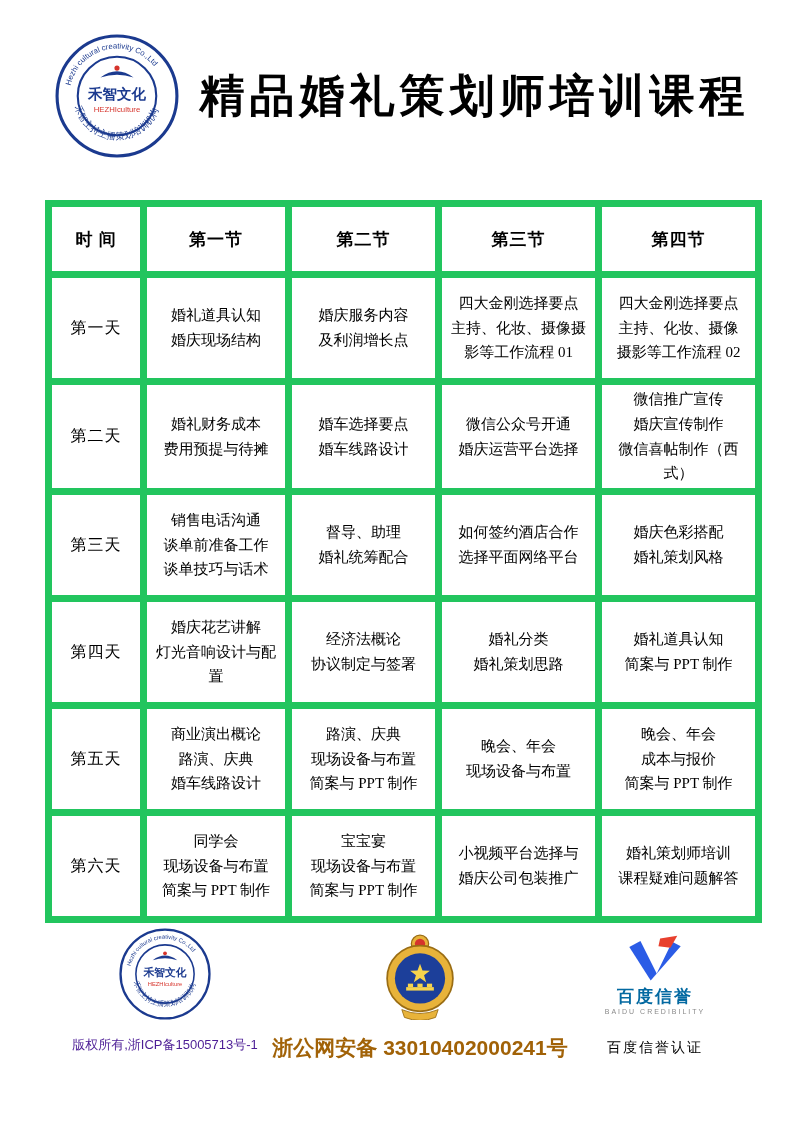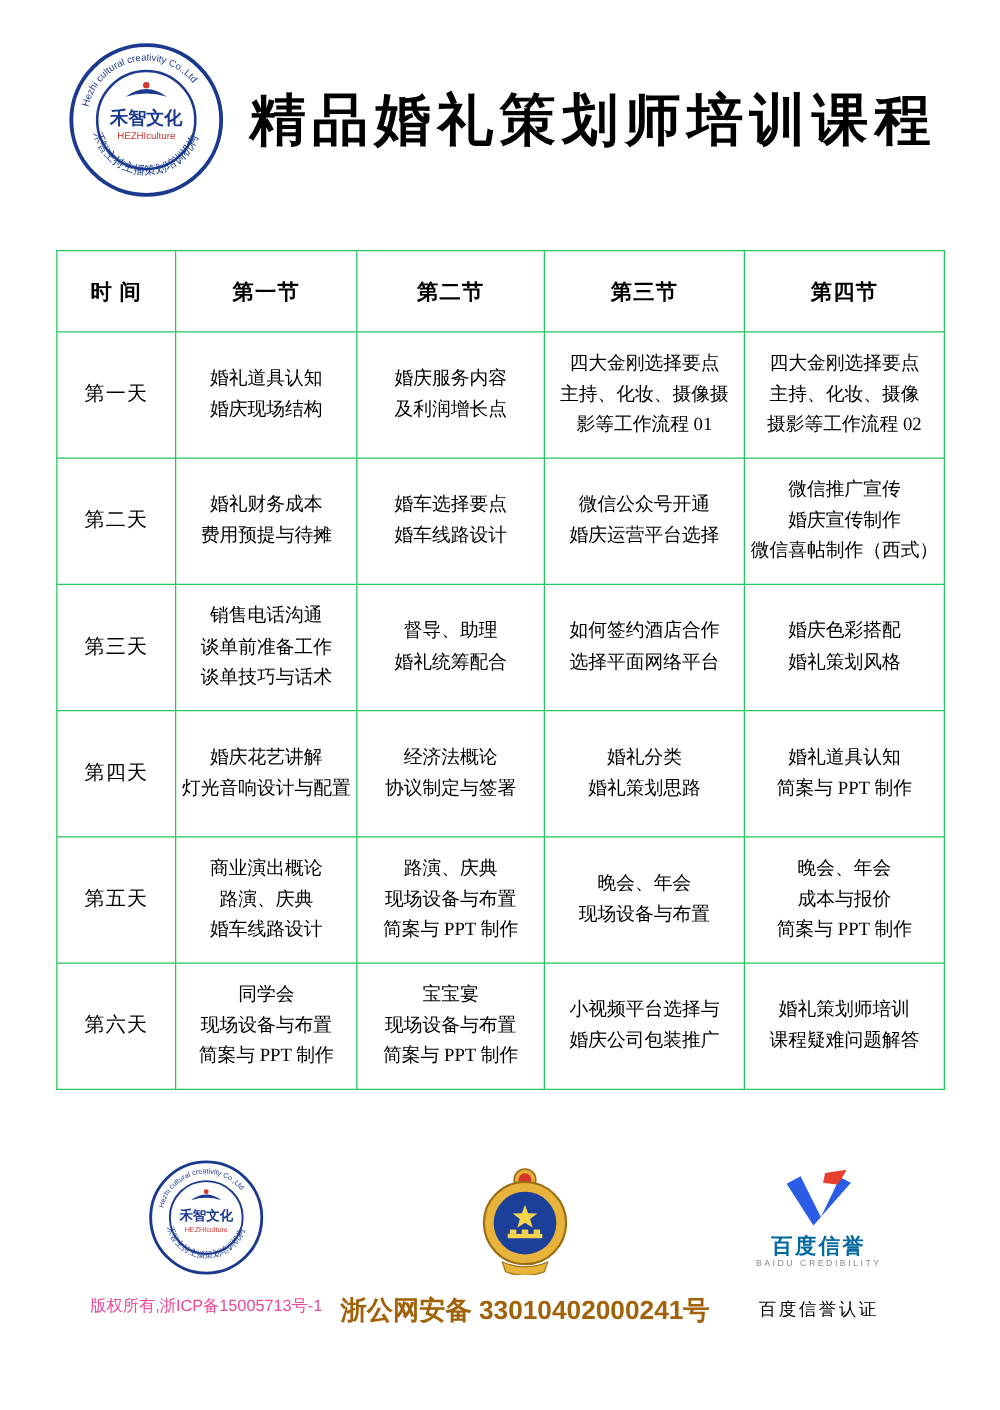--- a/index.html
+++ b/index.html
@@ -6,29 +6,29 @@
   .page{position:relative;width:800px;height:1128px;background:#ffffff;overflow:hidden;
         font-family:"Liberation Serif","DejaVu Serif",serif;color:#000;}
   
   .header{display:flex;align-items:center;padding-top:34px;}
   .logo-wrap{width:124px;height:124px;margin-left:55px;flex:0 0 auto;}
   .logo-wrap svg{width:100%;height:100%;}
   .title{flex:1;text-align:center;font-size:45px;font-weight:bold;letter-spacing:5px;
          margin:0 30px 0 0;font-family:"Liberation Serif","DejaVu Serif",serif;}
   
   table.schedule{position:absolute;left:45px;top:200px;width:710px;border-collapse:collapse;table-layout:fixed;}
-  .schedule th,.schedule td{border:1px solid #22c55e;text-align:center;vertical-align:middle;padding:2px 4px;}
+  .schedule th,.schedule td{border:7px solid #22c55e;text-align:center;vertical-align:middle;padding:2px 4px;}
   .schedule thead th{height:60px;font-size:17px;font-weight:bold;letter-spacing:1px;}
   .schedule tbody td{height:96px;font-size:15px;line-height:1.65;white-space:pre-line;}
   .schedule td.day{font-size:16px;letter-spacing:1px;}
   
   .footer-left{position:absolute;left:70px;top:928px;width:190px;text-align:center;}
   .footer-left .logo-small{width:92px;height:92px;margin:0 auto;}
   .footer-left .logo-small svg{width:100%;height:100%;}
-  .copyright{margin-top:16px;font-size:13px;color:#ec4899;font-family:"Liberation Sans",sans-serif;text-align:center;}
+  .copyright{margin-top:16px;font-size:13px;color:#4c1d95;font-family:"Liberation Sans",sans-serif;text-align:center;}
   .footer-center{position:absolute;left:270px;top:930px;width:300px;text-align:center;}
   .badge-wrap{width:82px;height:90px;margin:0 auto;}
   .badge-wrap svg{width:100%;height:100%;}
   .police-filing{margin-top:14px;font-size:21px;font-weight:bold;color:#a16207;
                  font-family:"Liberation Sans",sans-serif;white-space:nowrap;}
   .footer-right{position:absolute;left:560px;top:935px;width:190px;text-align:center;}
   .baidu-v{width:56px;height:48px;margin:0 auto;}
   .baidu-v svg{width:100%;height:100%;}
   .baidu-name{font-size:17px;font-weight:bold;color:#0369a1;font-family:"Liberation Sans",sans-serif;letter-spacing:2px;margin-top:2px;}
   .baidu-en{font-size:7px;color:#8a8a8a;letter-spacing:2px;font-family:"Liberation Sans",sans-serif;}

